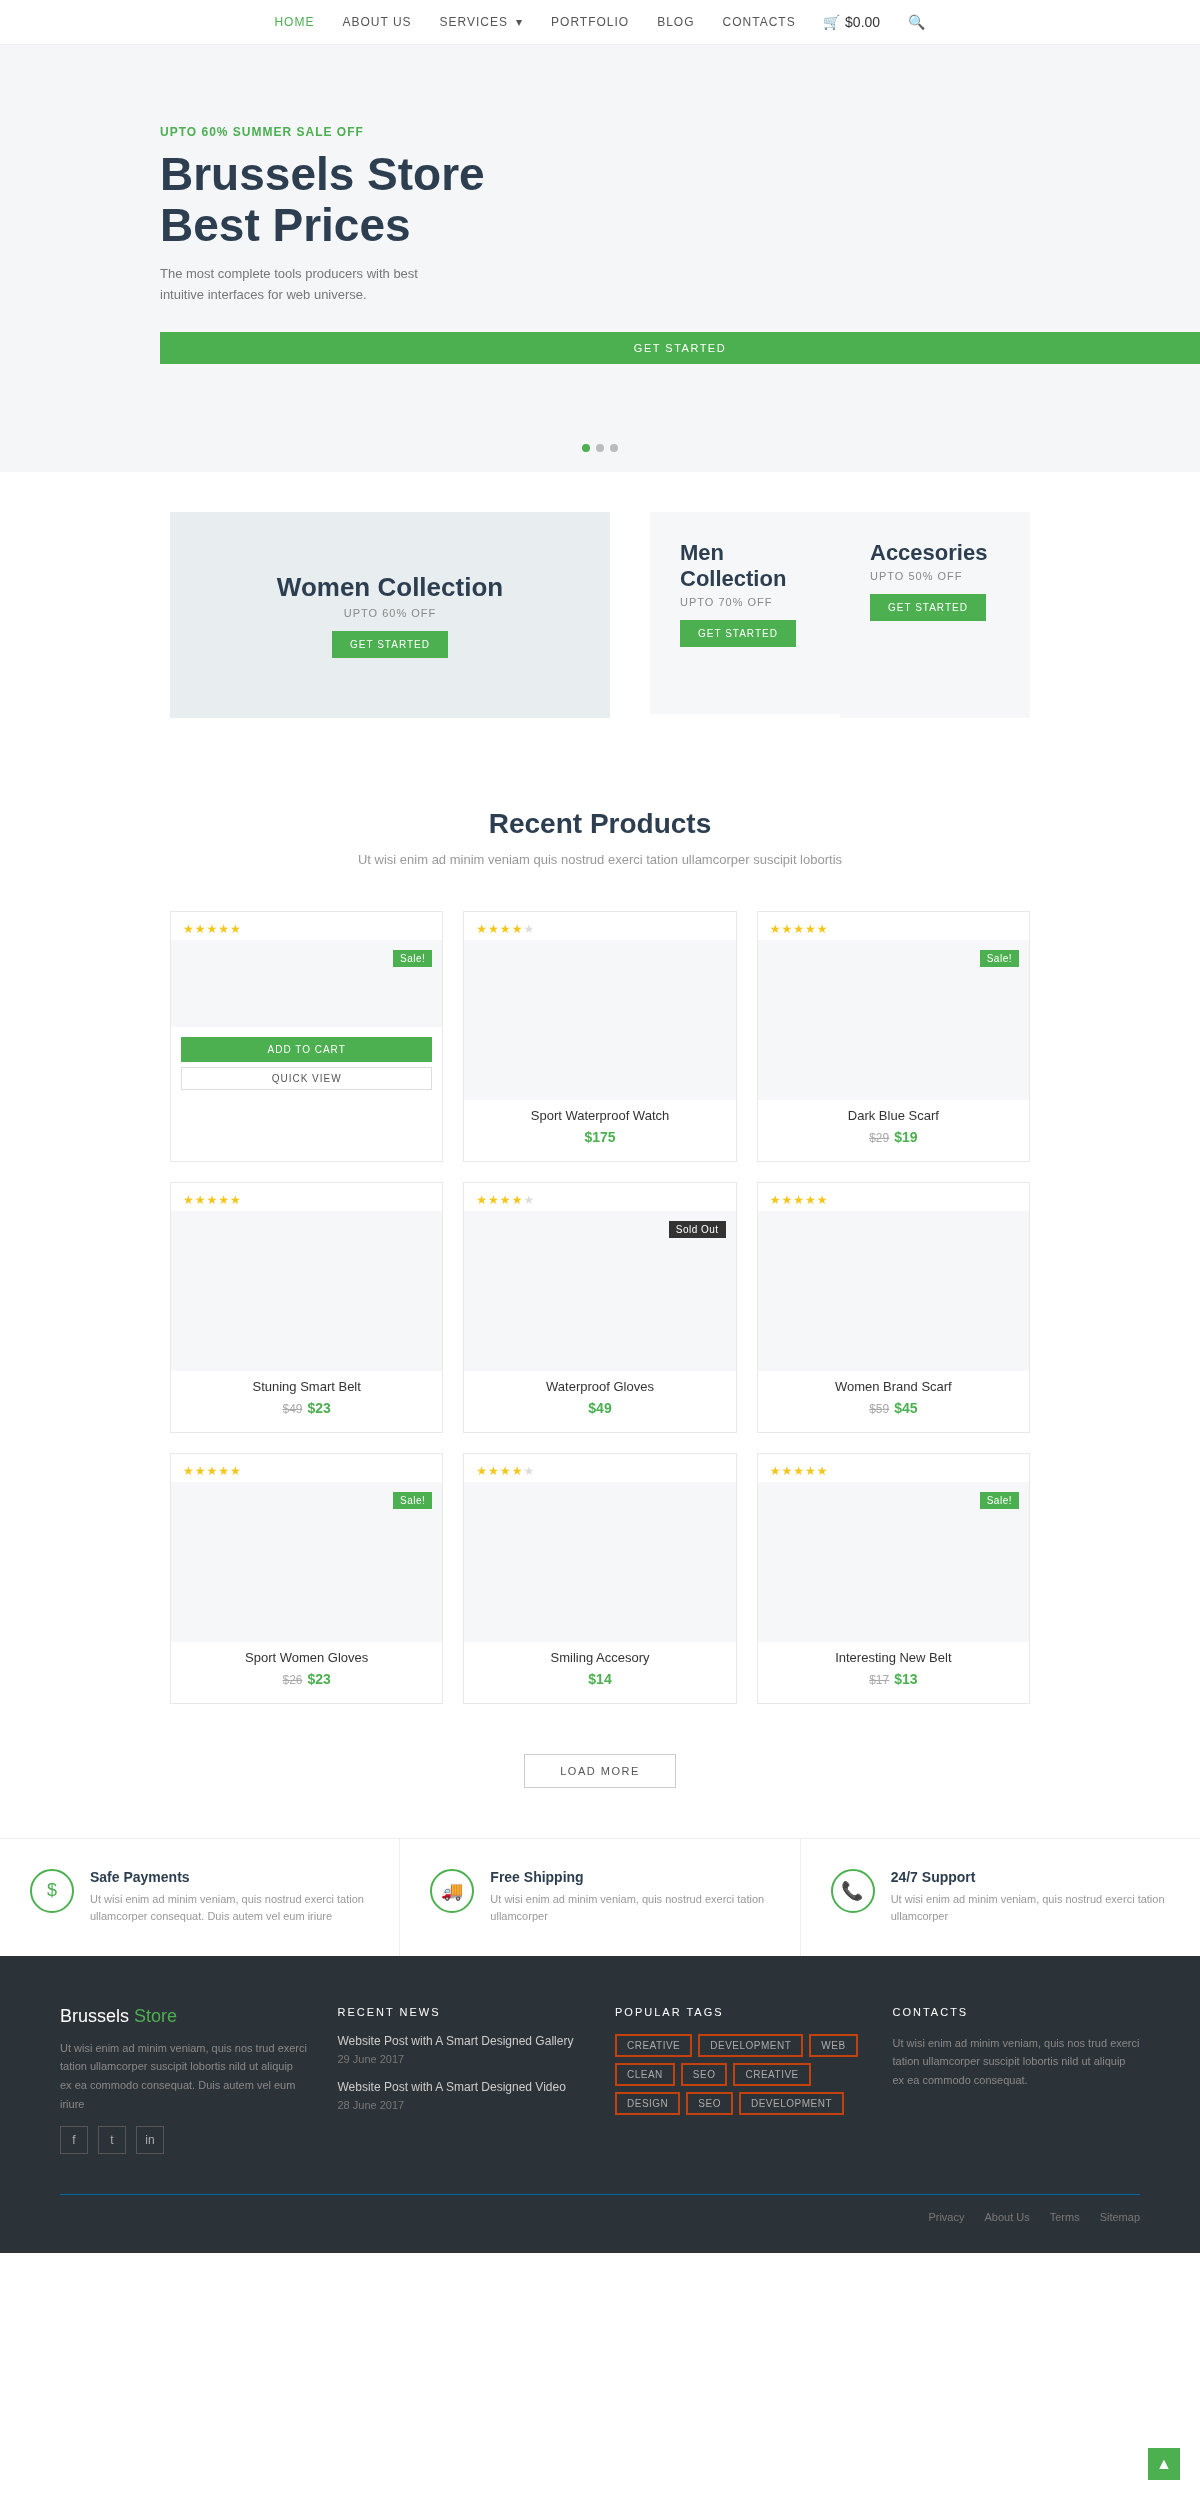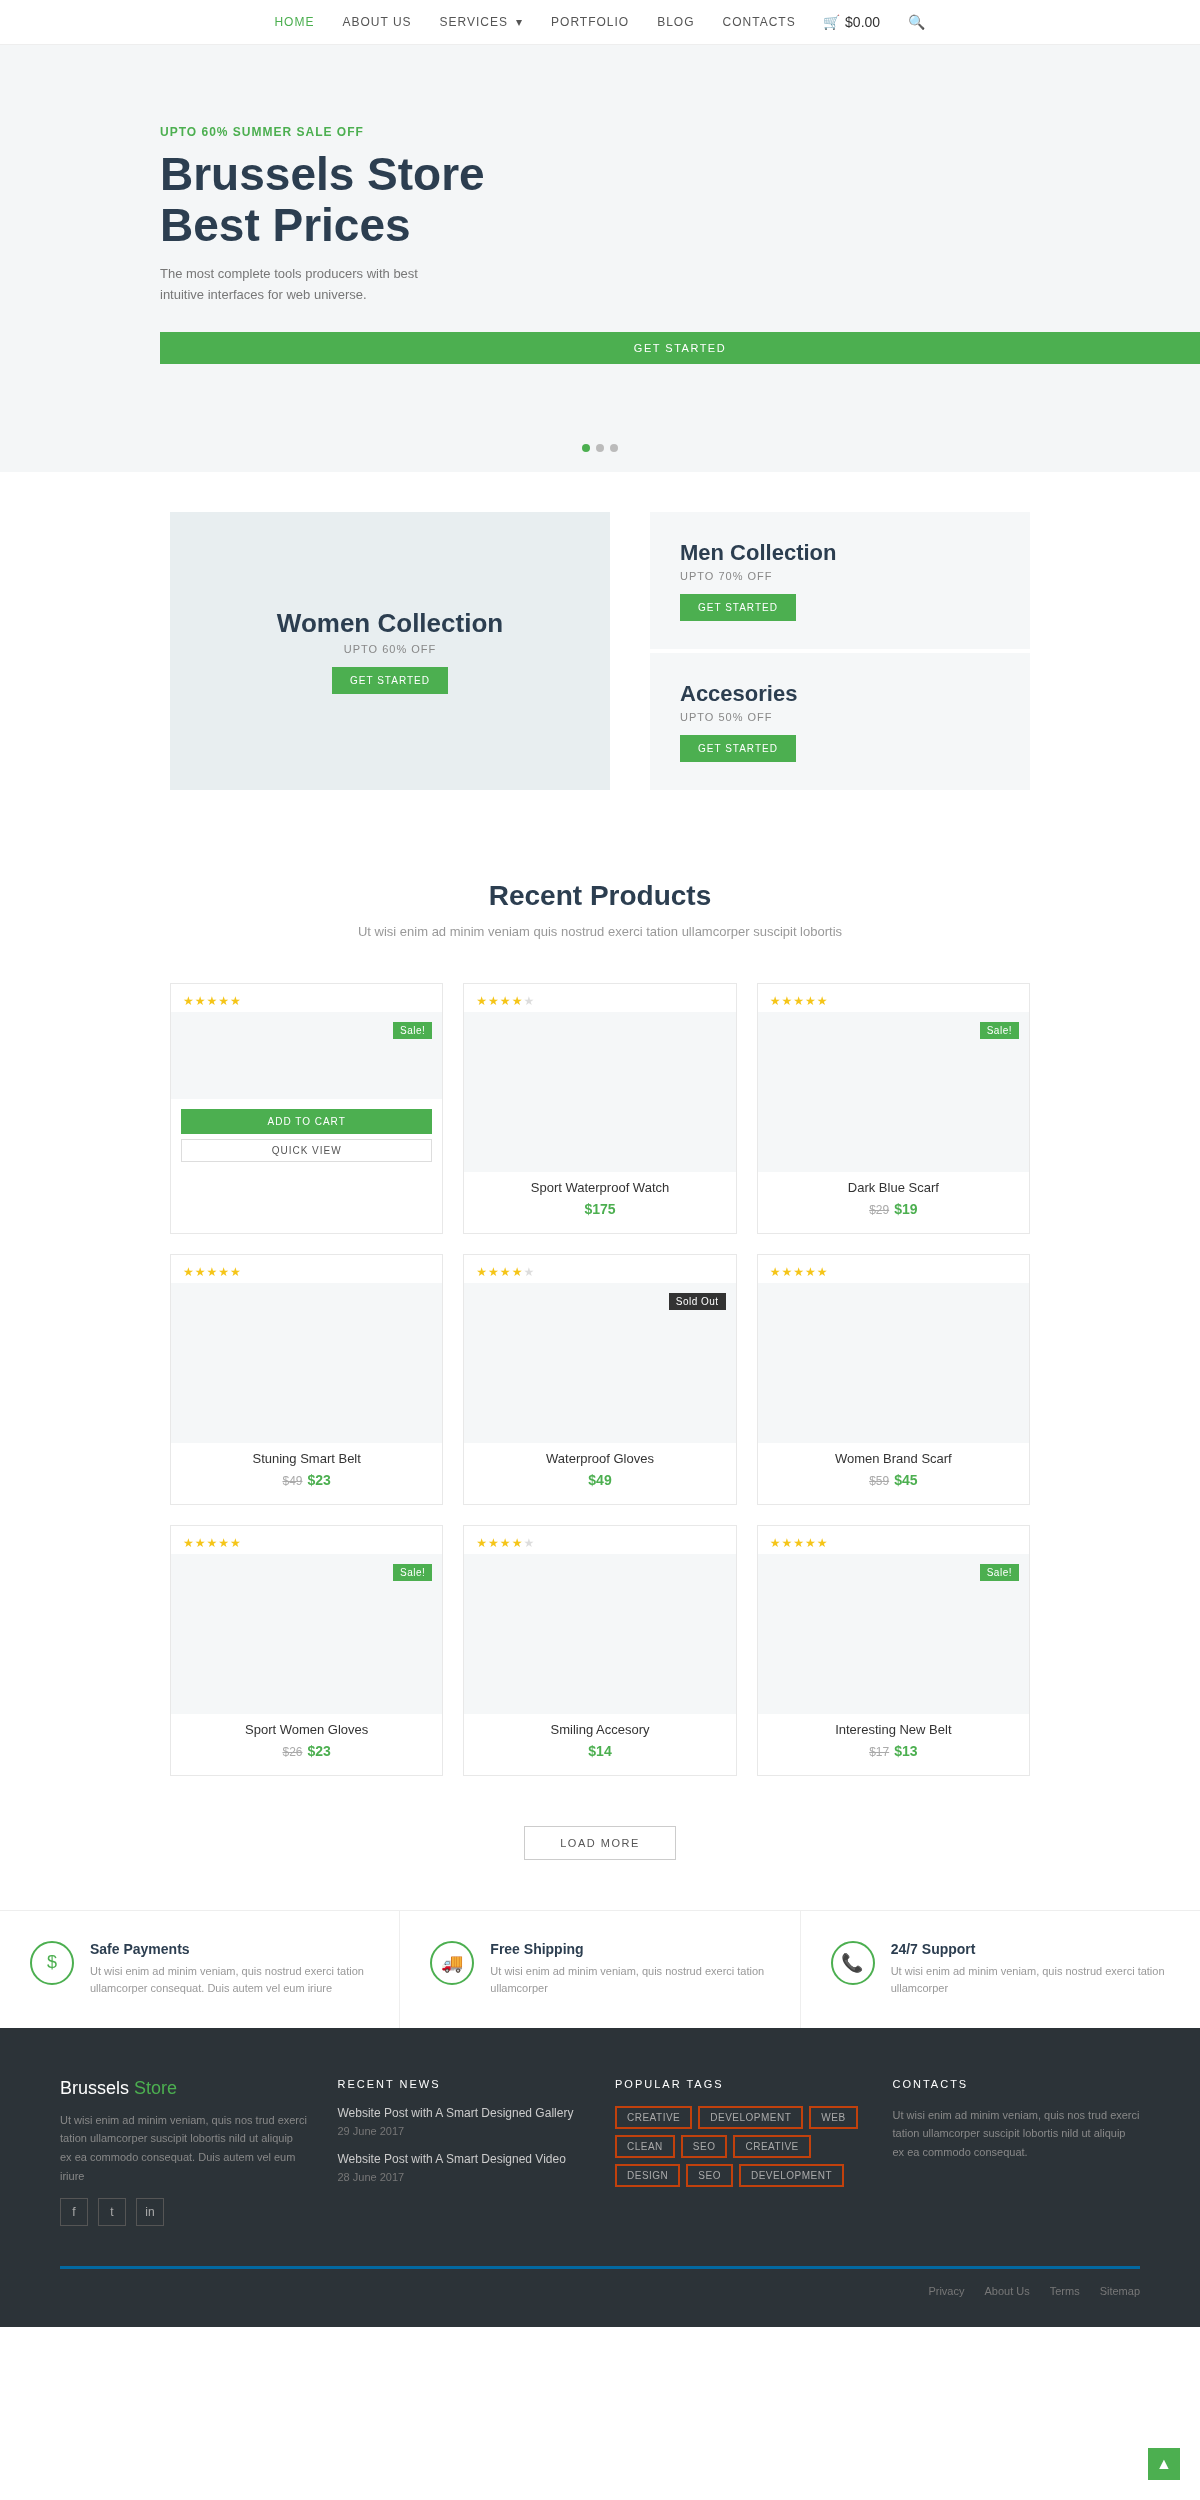--- a/index.html
+++ b/index.html
@@ -122,27 +122,27 @@
     .footer-grid { display: grid; grid-template-columns: 1.5fr 1.5fr 1.5fr 1.5fr; gap: 30px; margin-bottom: 40px; }
     .footer-col-title { font-size: 11px; letter-spacing: 2px; text-transform: uppercase; color: #fff; margin-bottom: 16px; }
     .footer-text { font-size: 11px; line-height: 1.7; color: #888; }
     .footer-news-item { margin-bottom: 14px; }
     .footer-news-link { font-size: 12px; color: #ccc; display: block; margin-bottom: 2px; }
     .footer-news-date { font-size: 11px; color: #777; }
     .footer-tags { display: flex; flex-wrap: wrap; gap: 6px; }
     .tag { border: 2px solid #c2410c; color: #aaa; font-size: 10px; padding: 4px 10px; letter-spacing: 0.5px; text-transform: uppercase; }
     .social-icons { display: flex; gap: 10px; margin-top: 12px; }
     .social-icon { width: 28px; height: 28px; border: 1px solid #555; display: flex; align-items: center; justify-content: center; color: #aaa; font-size: 12px; }
-    .footer-bottom { border-top: 3px solid #0369a1; padding-top: 16px; display: flex; justify-content: flex-end; gap: 20px; }
+    .footer-bottom { border-top: 1px solid #0369a1; padding-top: 16px; display: flex; justify-content: flex-end; gap: 20px; }
     .footer-bottom-link { font-size: 11px; color: #777; text-decoration: none; }
 
     
     .scroll-top { position: fixed; bottom: 20px; right: 20px; background: #4caf50; color: #fff; width: 32px; height: 32px; display: flex; align-items: center; justify-content: center; font-size: 16px; cursor: pointer; }
 
-    .col-men-acc { display: flex; flex-direction: column; gap: 0; }
+    .col-men-acc { display: flex; flex-direction: row; gap: 0; }
     .col-women-wrap { display: flex; gap: 20px; width: 100%; max-width: 900px; margin: 40px auto; padding: 0 20px; }
   </style>
 </head>
 <body>
 
 <nav>
   <div class="nav-links">
     <a class="nav-link active">HOME</a>
     <a class="nav-link">ABOUT US</a>
     <a class="nav-link" style="display:flex;align-items:flex-start;gap:8px">

